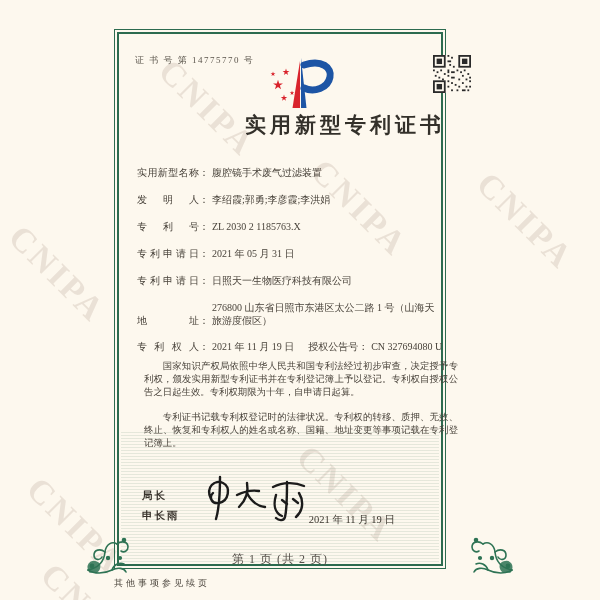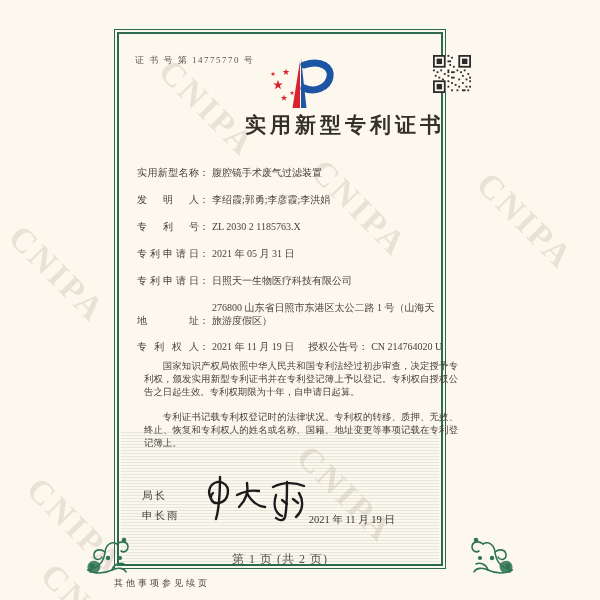--- a/index.html
+++ b/index.html
@@ -62,21 +62,21 @@
   .fvalue{margin-left:4px;}
   .fvalue.wrapv{width:225px;}
   .grant2{margin-left:14px;display:flex;}
   .paras{
     position:absolute;left:17px;top:318px;width:338px;
     font-size:9.4px;line-height:13px;text-align:justify;
   }
   .paras p{margin:12px;text-indent:2em;}
   .signer{
     position:absolute;left:27px;top:456px;
-    font-size:10.5px;font-weight:normal;letter-spacing:2px;color:#38332c;
+    font-size:10.5px;font-weight:bold;letter-spacing:2px;color:#38332c;
     line-height:20px;
   }
   .signature{position:absolute;left:80px;top:442px;width:120px;height:54px;}
   .issue-date{
     position:absolute;right:50px;top:483px;
     font-size:10.5px;color:#3c372f;
   }
   .page-indicator{
     position:absolute;left:0;top:521px;width:100%;text-align:center;
     font-size:12px;letter-spacing:1px;color:#55504a;
@@ -205,21 +205,21 @@
         <span class="colon">：</span>
       <span class="fvalue wrapv">276800 山东省日照市东港区太公二路 1 号（山海天旅游度假区）</span>
     </div>
     <div class="frow">
       <span class="flabel">专利权人</span>
         <span class="colon">：</span>
       <span class="fvalue">2021 年 11 月 19 日</span>
       <span class="grant2">
         <span>授权公告号</span>
           <span class="colon">：</span>
-        <span class="fvalue">CN 214764020 U</span>
+        <span class="fvalue">CN 327694080 U</span>
       </span>
     </div>
   </div>
 
   <div class="paras">
     <p>国家知识产权局依照中华人民共和国专利法经过初步审查，决定授予专利权，颁发实用新型专利证书并在专利登记簿上予以登记。专利权自授权公告之日起生效。专利权期限为十年，自申请日起算。</p>
     <p>专利证书记载专利权登记时的法律状况。专利权的转移、质押、无效、终止、恢复和专利权人的姓名或名称、国籍、地址变更等事项记载在专利登记簿上。</p>
   </div>
 
   <div class="signer">

